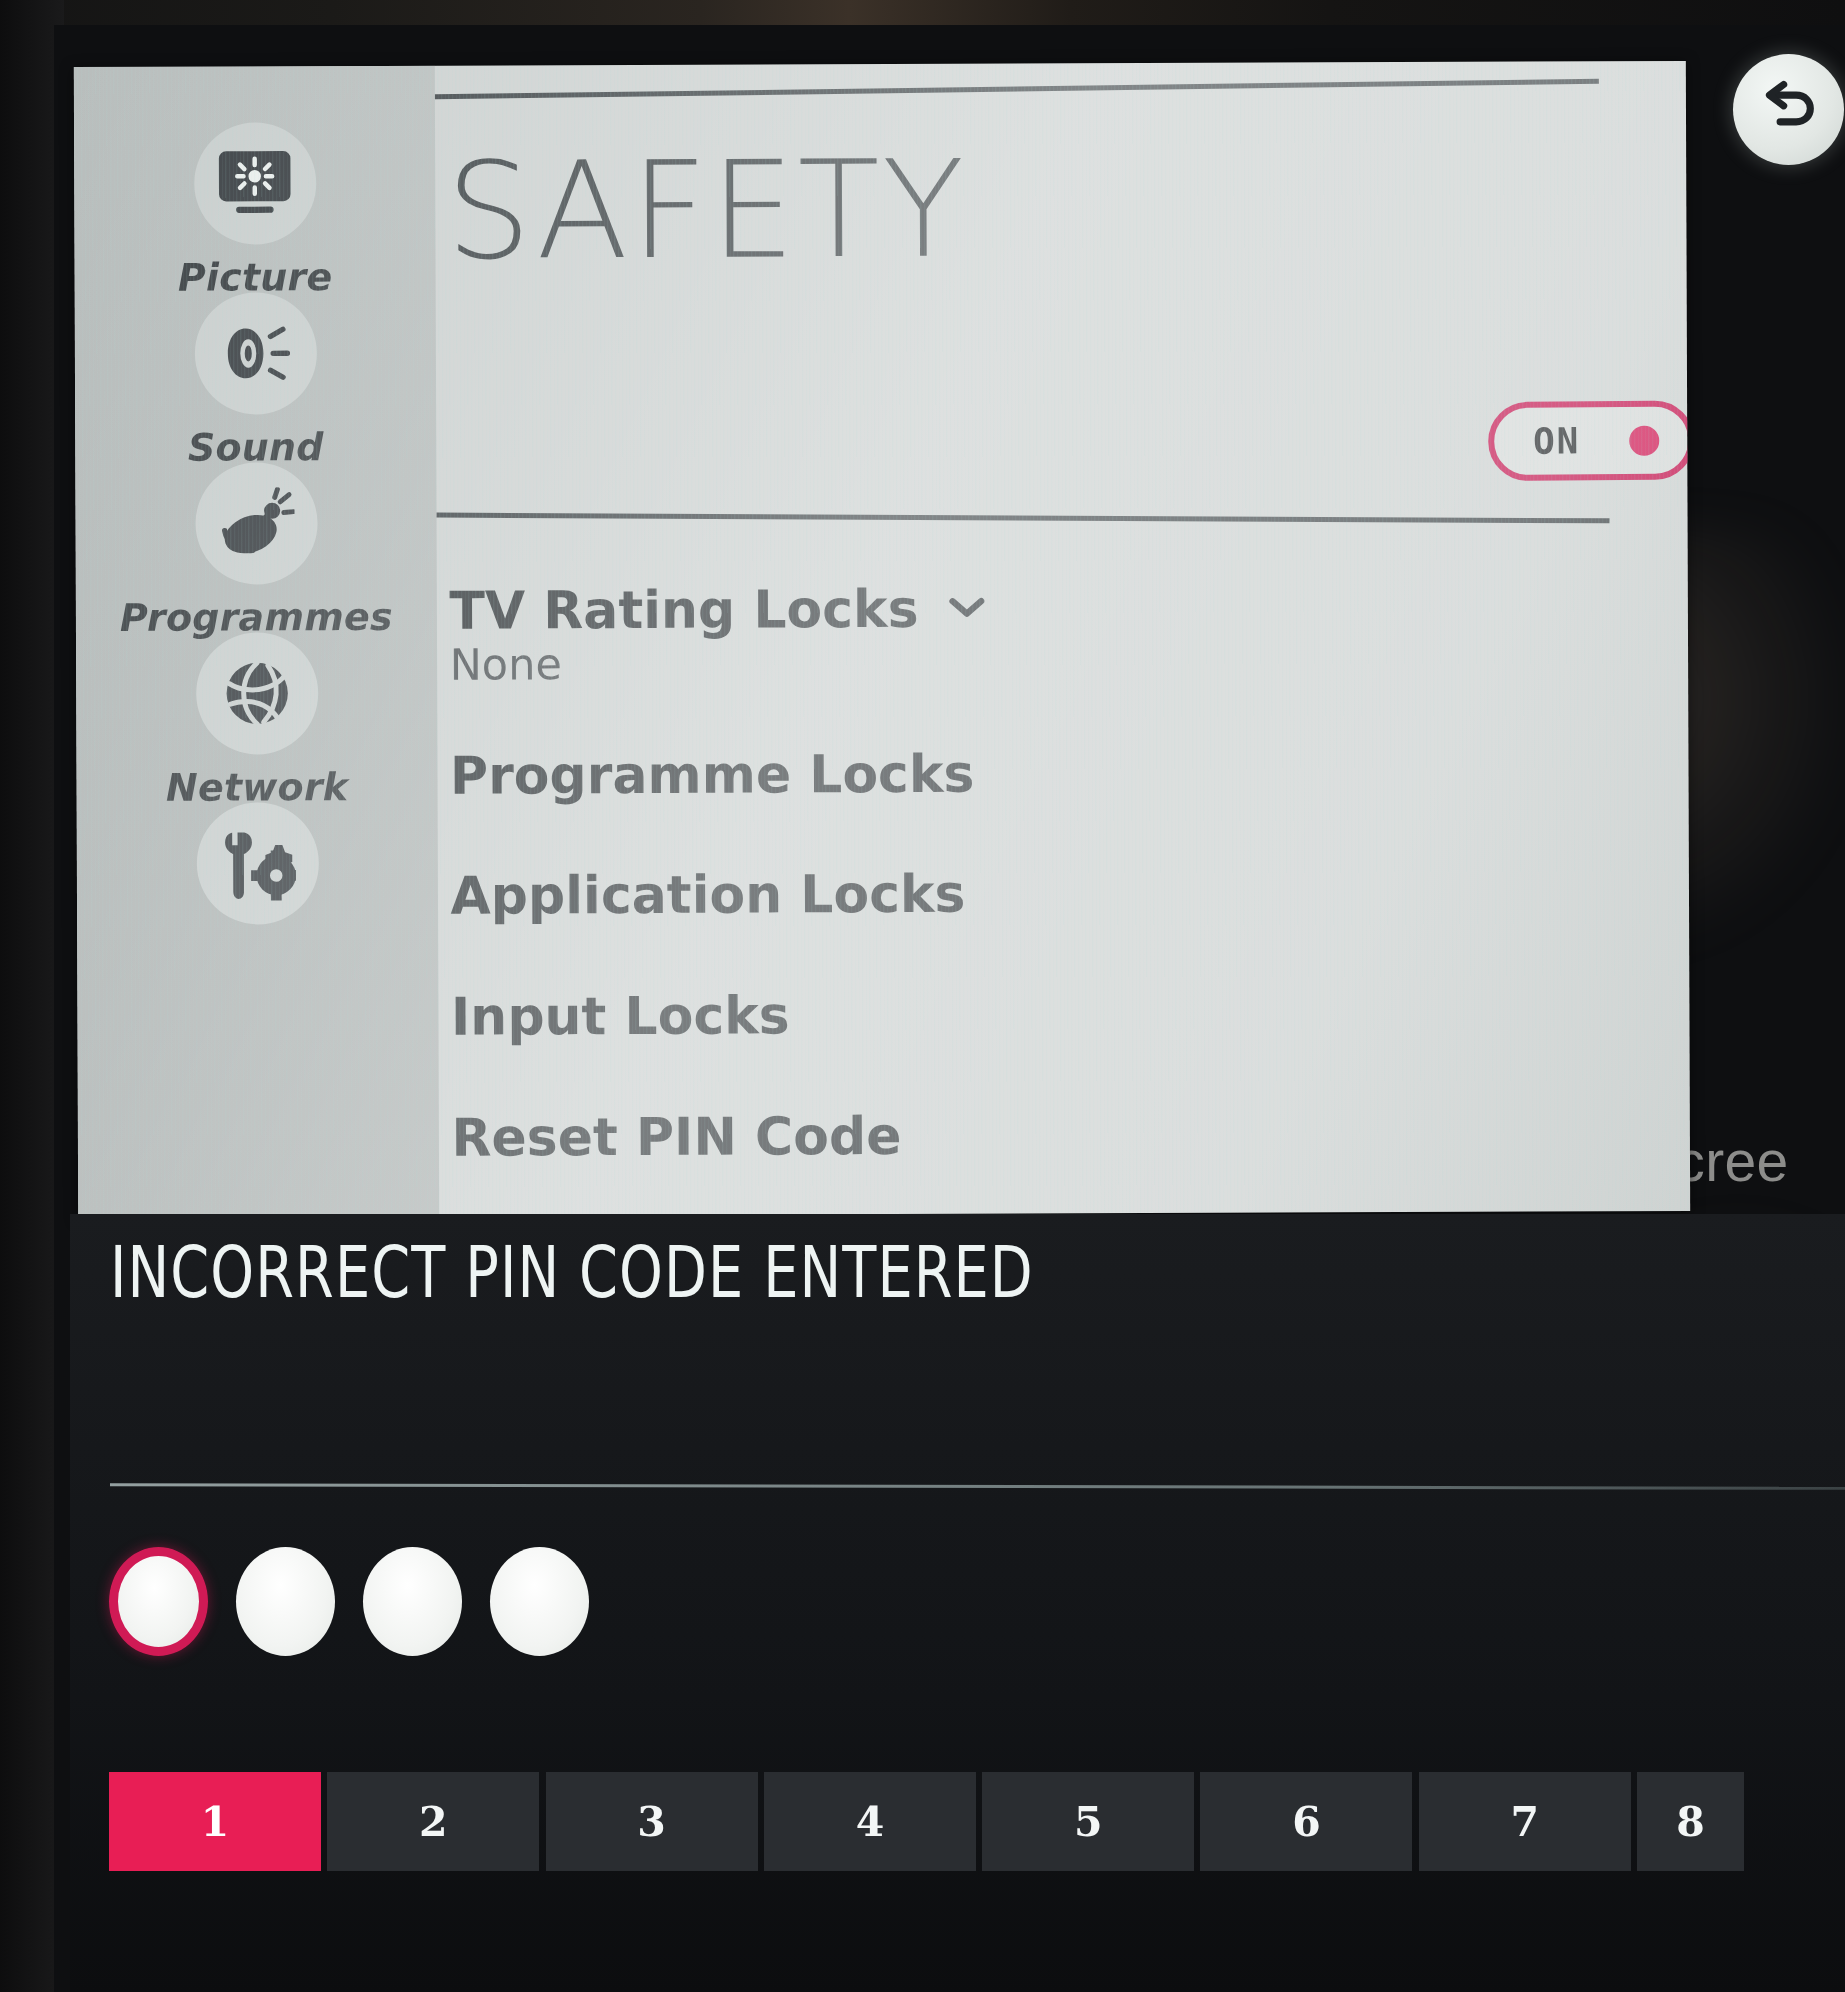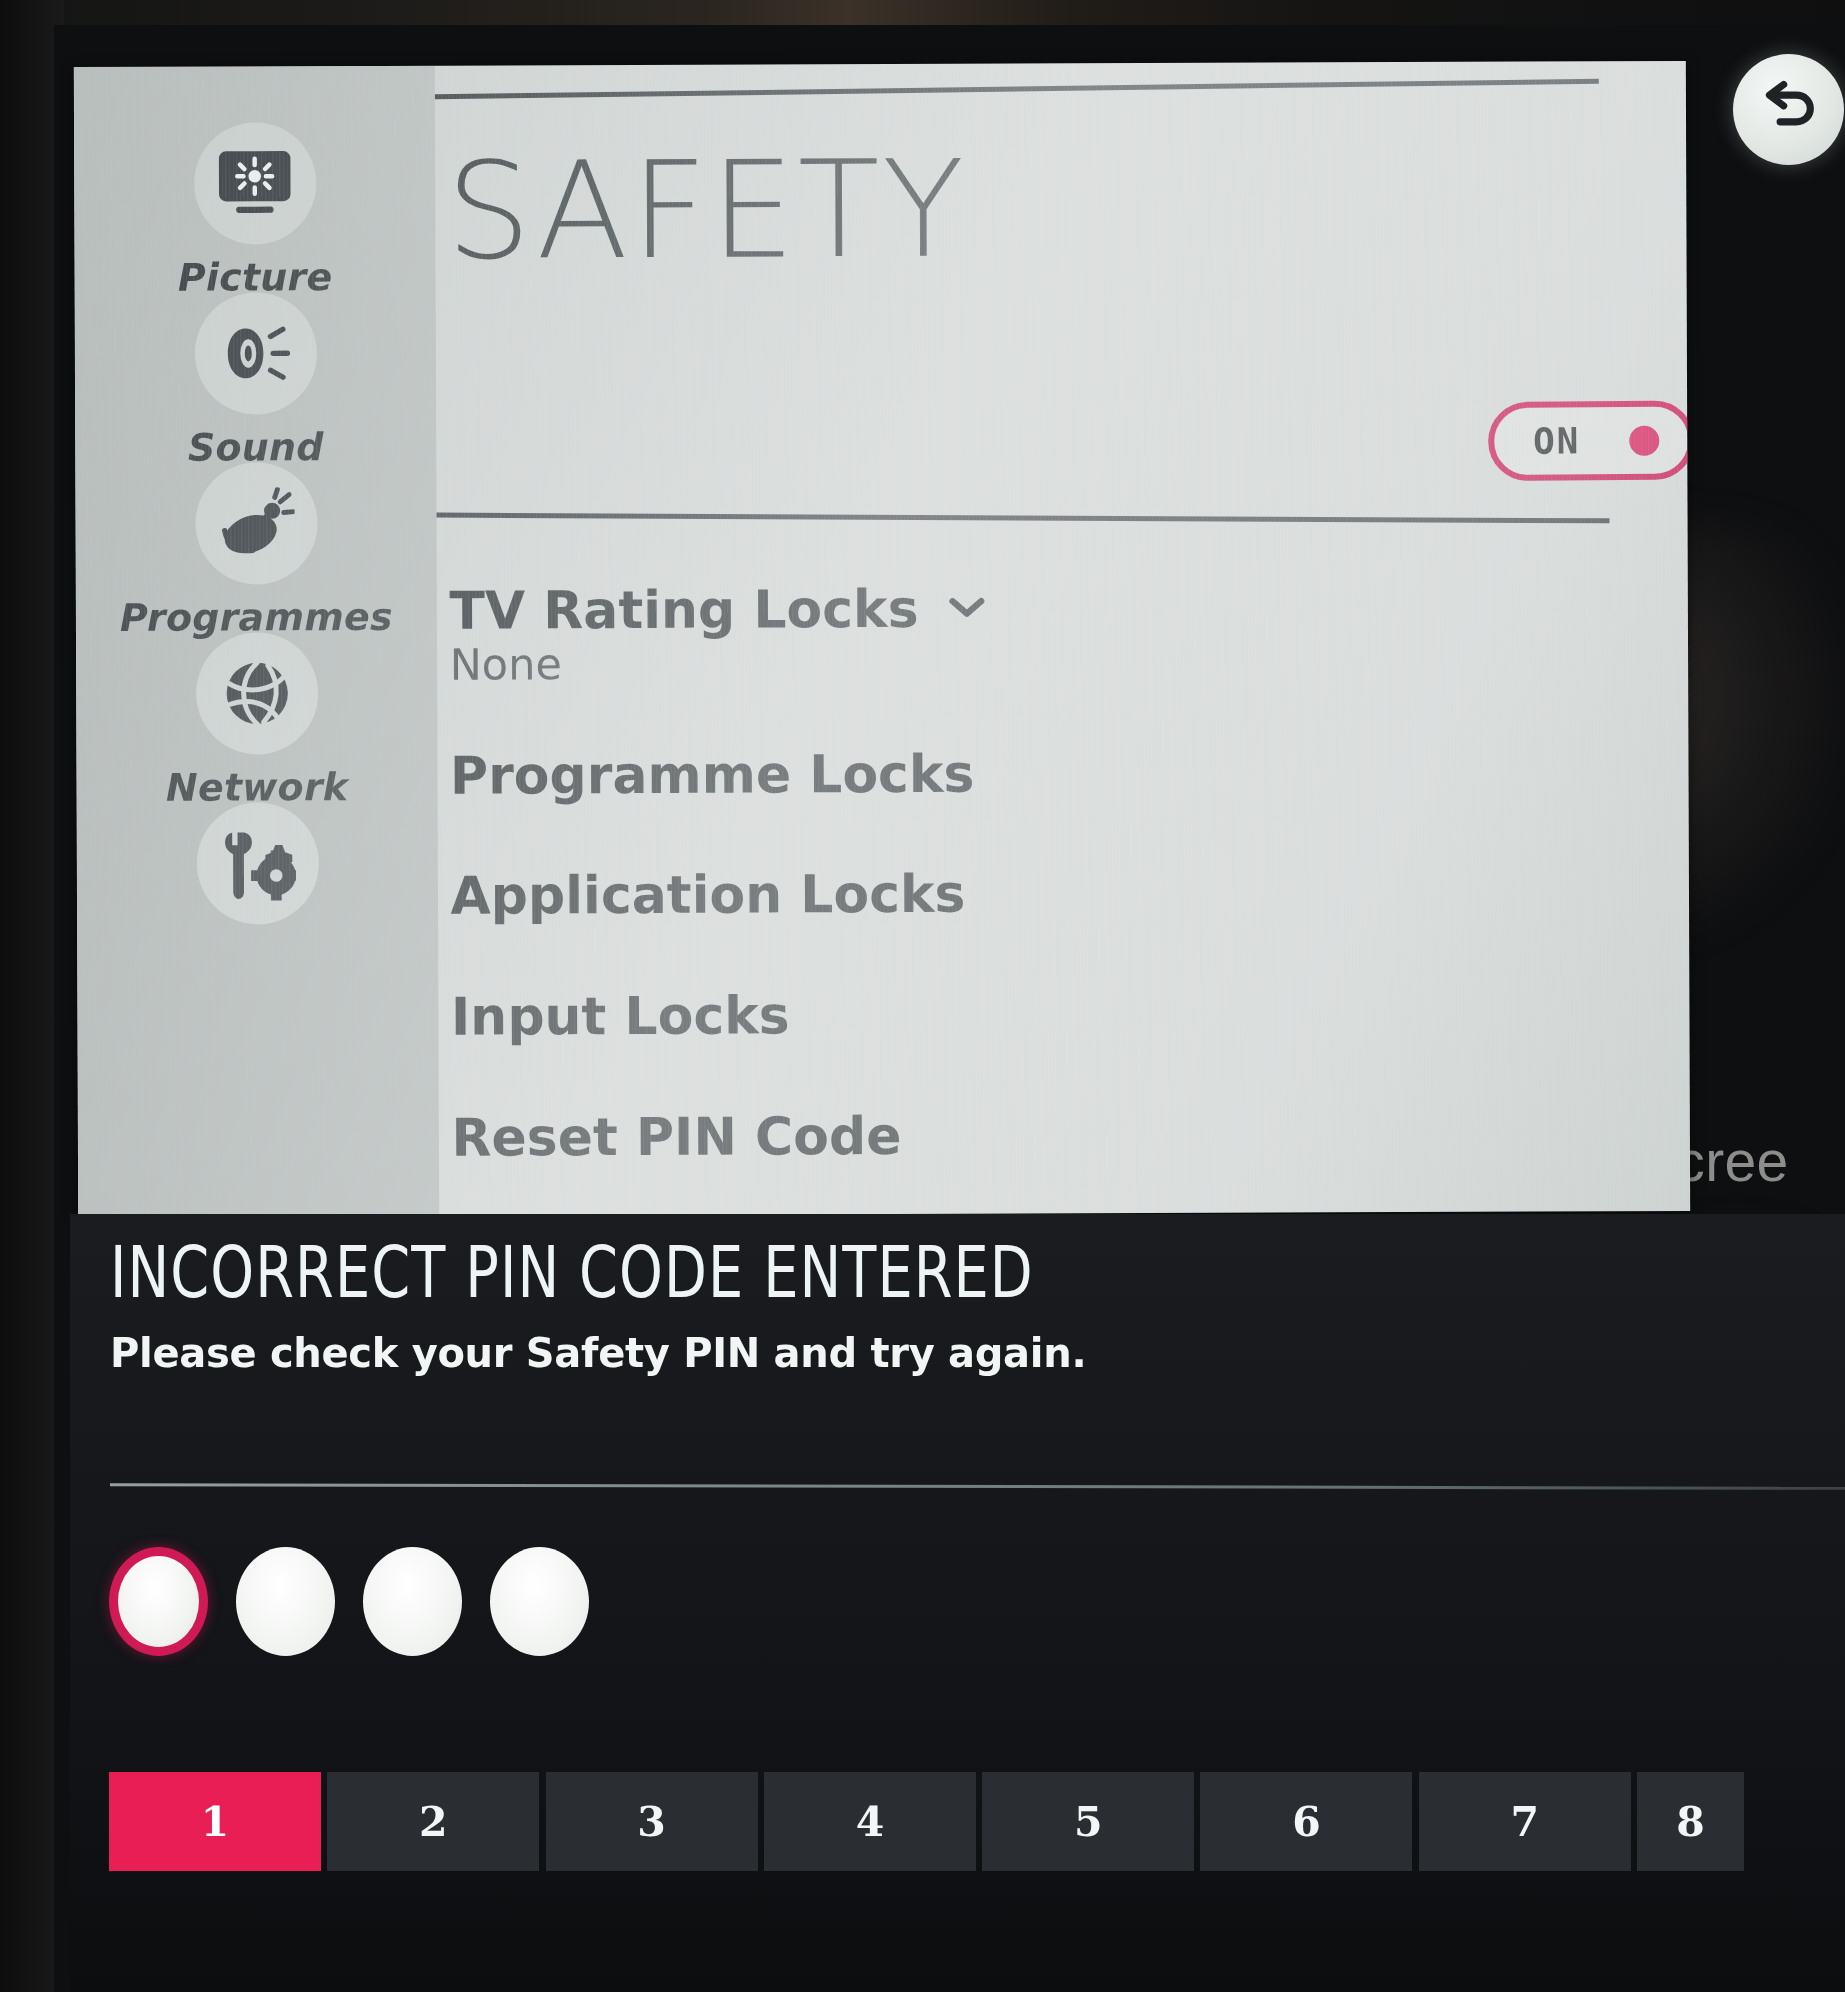--- a/index.html
+++ b/index.html
@@ -444,21 +444,20 @@
         <svg width="64" height="59" viewBox="0 0 72 66">
           <path d="M22 18H44c10 0 16 7 16 15s-6 15-16 15H26" stroke="#1f2326" stroke-width="8" fill="none" stroke-linecap="round"></path>
           <path d="M30 6L14 18l16 12" stroke="#1f2326" stroke-width="8" fill="none" stroke-linecap="round" stroke-linejoin="round"></path>
         </svg>
       </span>
     </div>
 
     <div id="pin-overlay">
 
       <div id="pin-title">INCORRECT PIN CODE ENTERED</div>
-      <div id="pin-subtitle">Please check your Safety PIN and try again.</div>
 
       <div id="pin-divider"></div>
 
       <div id="pin-dots">
         <span class="pin-dot active"></span>
         <span class="pin-dot"></span>
         <span class="pin-dot"></span>
         <span class="pin-dot"></span>
       </div>
 

